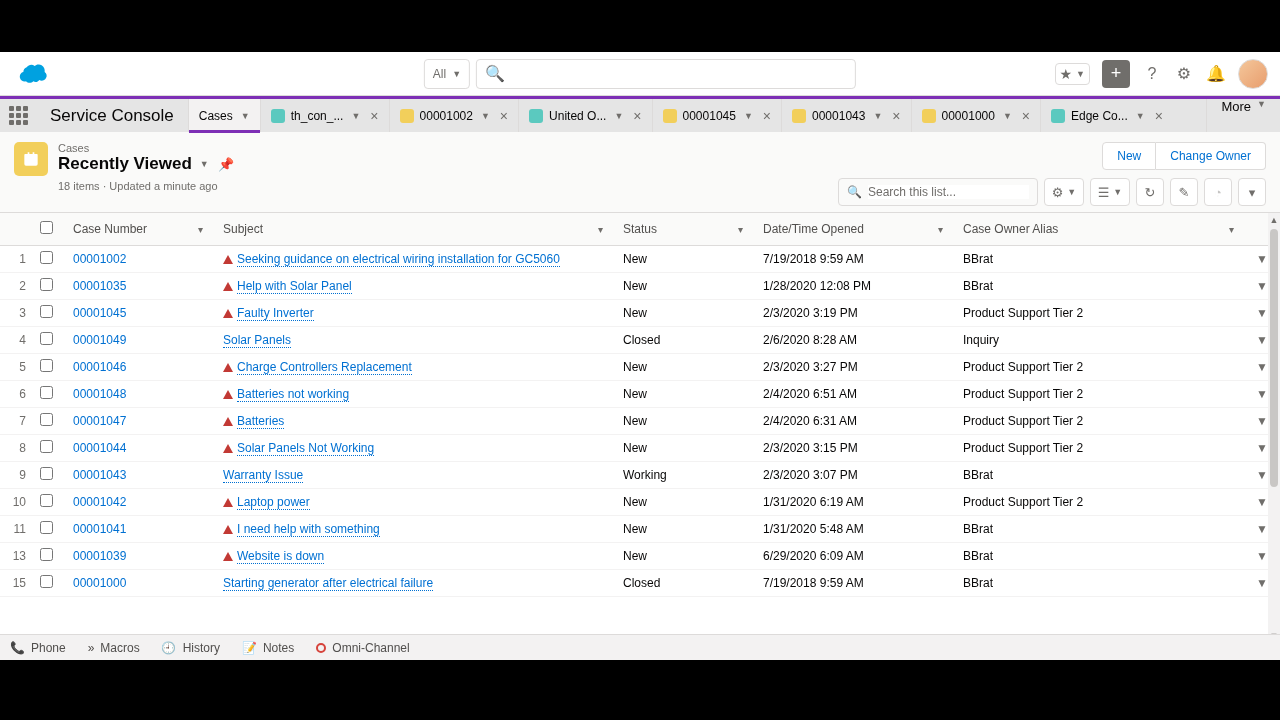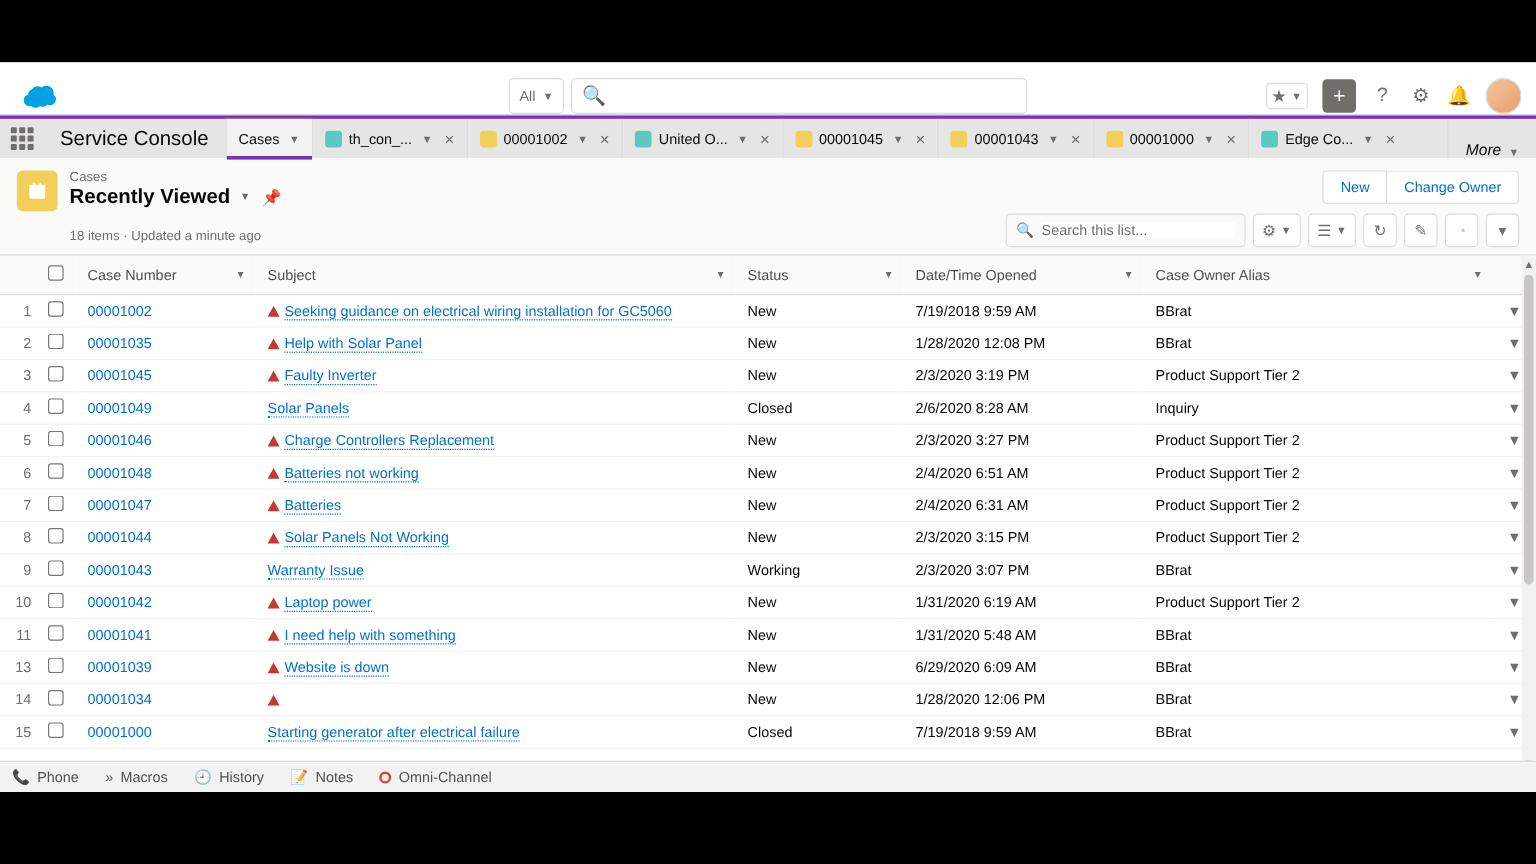--- a/index.html
+++ b/index.html
@@ -1,18 +1,18 @@
 <!DOCTYPE html>
 <html><head>
 <meta charset="utf-8">
 <style>
 * { margin: 0; padding: 0; box-sizing: border-box; font-family: -apple-system, BlinkMacSystemFont, "Segoe UI", Arial, sans-serif; }
 body { background: #000; width: 1280px; height: 720px; overflow: hidden; }
 .app-frame { position: absolute; top: 52px; left: 0; right: 0; bottom: 60px; background: #fff; }
-.global-header { height: 44px; background: #fff; border-bottom: 1px solid #dddbda; display: flex; align-items: flex-end; padding: 0 12px; position: relative; }
+.global-header { height: 44px; background: #fff; border-bottom: 1px solid #dddbda; display: flex; align-items: center; padding: 0 12px; position: relative; }
 .cloud-logo { width: 40px; height: 28px; margin-right: 20px; }
 .cloud-logo svg { width: 100%; height: 100%; }
 .search-wrap { position: absolute; left: 50%; transform: translateX(-50%); display: flex; align-items: center; }
 .search-scope { display: flex; align-items: center; gap: 4px; border: 1px solid #dddbda; border-radius: 4px; padding: 4px 8px; font-size: 12px; color: #706e6b; margin-right: 6px; height: 30px; }
 .search-box { display: flex; align-items: center; border: 1px solid #dddbda; border-radius: 4px; padding: 0 8px; width: 380px; height: 30px; }
 .search-box input { border: none; outline: none; font-size: 13px; margin-left: 6px; flex: 1; }
 .search-box input::placeholder { color: #706e6b; }
 .header-actions { margin-left: auto; display: flex; align-items: center; gap: 12px; }
 .hdr-icon { width: 20px; height: 20px; color: #706e6b; display: flex; align-items: center; justify-content: center; cursor: pointer; }
 .fav-btn { display:flex; align-items:center; border:1px solid #dddbda; border-radius:4px; padding:2px 4px; gap:2px;}
@@ -25,30 +25,30 @@
 .waffle span { background: #706e6b; border-radius: 1px; }
 .app-name { font-size: 17px; padding: 0 14px; display: flex; align-items: center; color: #080707; }
 .tab { display: flex; align-items: center; border-left: 1px solid #dddbda; padding: 0 10px; font-size: 12px; color: #080707; gap: 6px; white-space: nowrap; cursor:pointer; position:relative;}
 .tab.active { background: #f3f2f2; }
 .tab.active::after { content:""; position:absolute; left:0; right:0; bottom:-1px; height:3px; background:#7d2fb5;}
 .tab-chevron { font-size: 9px; color: #706e6b; margin-left:2px;}
 .tab-close { font-size: 14px; color: #706e6b; margin-left: 4px; cursor:pointer;}
 .tab-icon { width:14px; height:14px; border-radius:3px; display:flex; align-items:center; justify-content:center;}
 .tab-icon.case { background:#f2cf5b; }
 .tab-icon.cyan { background:#5bc9bf; }
-.more-btn { margin-left:auto; display:flex; align-items:flex-end; padding:0 14px; font-size:13px; color:#080707; gap:4px; border-left:1px solid #dddbda; cursor:pointer;font-style:italic;}
+.more-btn { margin-left:auto; display:flex; align-items:flex-start; padding:0 14px; font-size:13px; color:#080707; gap:4px; border-left:1px solid #dddbda; cursor:pointer;}
 
 .page-header { display:flex; padding: 10px 14px 6px; align-items:flex-start; border-bottom: 1px solid #dddbda; background:#fafaf9;}
 .obj-icon { width:34px; height:34px; background:#f2cf5b; border-radius:5px; display:flex; align-items:center; justify-content:center; margin-right:10px; flex-shrink:0;}
 .obj-icon svg { width:20px; height:20px; fill:#fff;}
 .view-meta { flex:1; }
 .obj-label { font-size:11px; color:#706e6b; }
 .view-name { font-size:17px; font-weight:700; color:#080707; display:flex; align-items:center; gap:6px;}
 .pin { color:#0070d2; font-size:13px; cursor:pointer; margin-left:4px;}
-.view-info { font-size:11px; color:#706e6b; margin-top:17px;}
+.view-info { font-size:11px; color:#706e6b; margin-top:6px;}
 .header-right { display:flex; flex-direction:column; align-items:flex-end; gap:8px;}
 .btn-group { display:flex; gap:0;}
 .btn { border:1px solid #dddbda; background:#fff; font-size:12px; padding:6px 14px; cursor:pointer; color:#0070d2;}
 .btn:first-child { border-radius:4px 0 0 4px;}
 .btn:last-child { border-radius:0 4px 4px 0; border-left:none;}
 .list-controls { display:flex; align-items:center; gap:6px;}
 .list-search { display:flex; align-items:center; border:1px solid #dddbda; border-radius:4px; padding:4px 8px; width:200px; height:28px;}
 .list-search input { border:none; outline:none; font-size:12px; margin-left:6px; flex:1;}
 .list-search input::placeholder{color:#706e6b;}
 .ctrl-btn { width:28px; height:28px; border:1px solid #dddbda; border-radius:4px; background:#fff; display:flex; align-items:center; justify-content:center; color:#706e6b; cursor:pointer; font-size:13px;}
@@ -363,30 +363,20 @@
     <td class="rownum">13</td>
     <td class="chk"><input type="checkbox" style=""></td>
     <td><a class="link">00001039</a></td>
     <td><span class="escal"></span><a class="link dotted">Website is down</a></td>
     <td>New</td>
     <td>6/29/2020 6:09 AM</td>
     <td>BBrat</td>
     <td class="row-action"><span>▼</span></td>
           </tr>
           <tr>
-    <td class="rownum">14</td>
-    <td class="chk"><input type="checkbox" style=""></td>
-    <td><a class="link">00001034</a></td>
-    <td><span class="escal"></span><a class="link dotted"></a></td>
-    <td>New</td>
-    <td>1/28/2020 12:06 PM</td>
-    <td>BBrat</td>
-    <td class="row-action"><span>▼</span></td>
-          </tr>
-          <tr>
     <td class="rownum">15</td>
     <td class="chk"><input type="checkbox" style=""></td>
     <td><a class="link">00001000</a></td>
     <td><a class="link dotted">Starting generator after electrical failure</a></td>
     <td>Closed</td>
     <td>7/19/2018 9:59 AM</td>
     <td>BBrat</td>
     <td class="row-action"><span>▼</span></td>
           </tr>
         </tbody>

